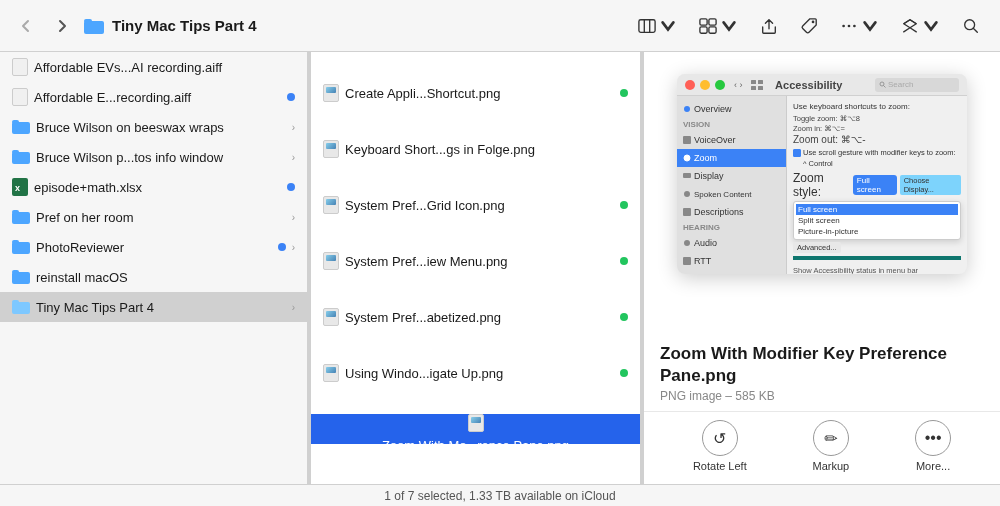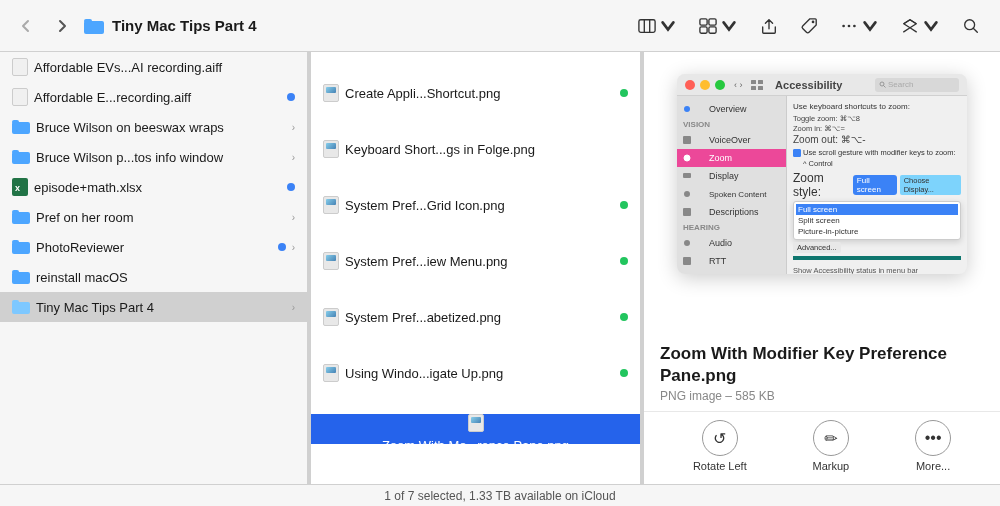--- a/index.html
+++ b/index.html
@@ -213,24 +213,24 @@
       padding: 4px 0;
       border-right: 1px solid #ccc;
     }
     .pw-sidebar-item {
       height: 18px;
       display: flex;
       align-items: center;
       padding: 0 6px;
       font-size: 9px;
       color: #333;
-      gap: 18px;
+      gap: 3px;
     }
     .pw-sidebar-item.selected {
-      background: #ec4899;
+      background: #3b82f6;
       color: white;
       align-items: center;
     }
     .pw-sidebar-section {
       font-size: 8px;
       color: #888;
       padding: 2px 6px;
       font-weight: 600;
       text-transform: uppercase;
     }

